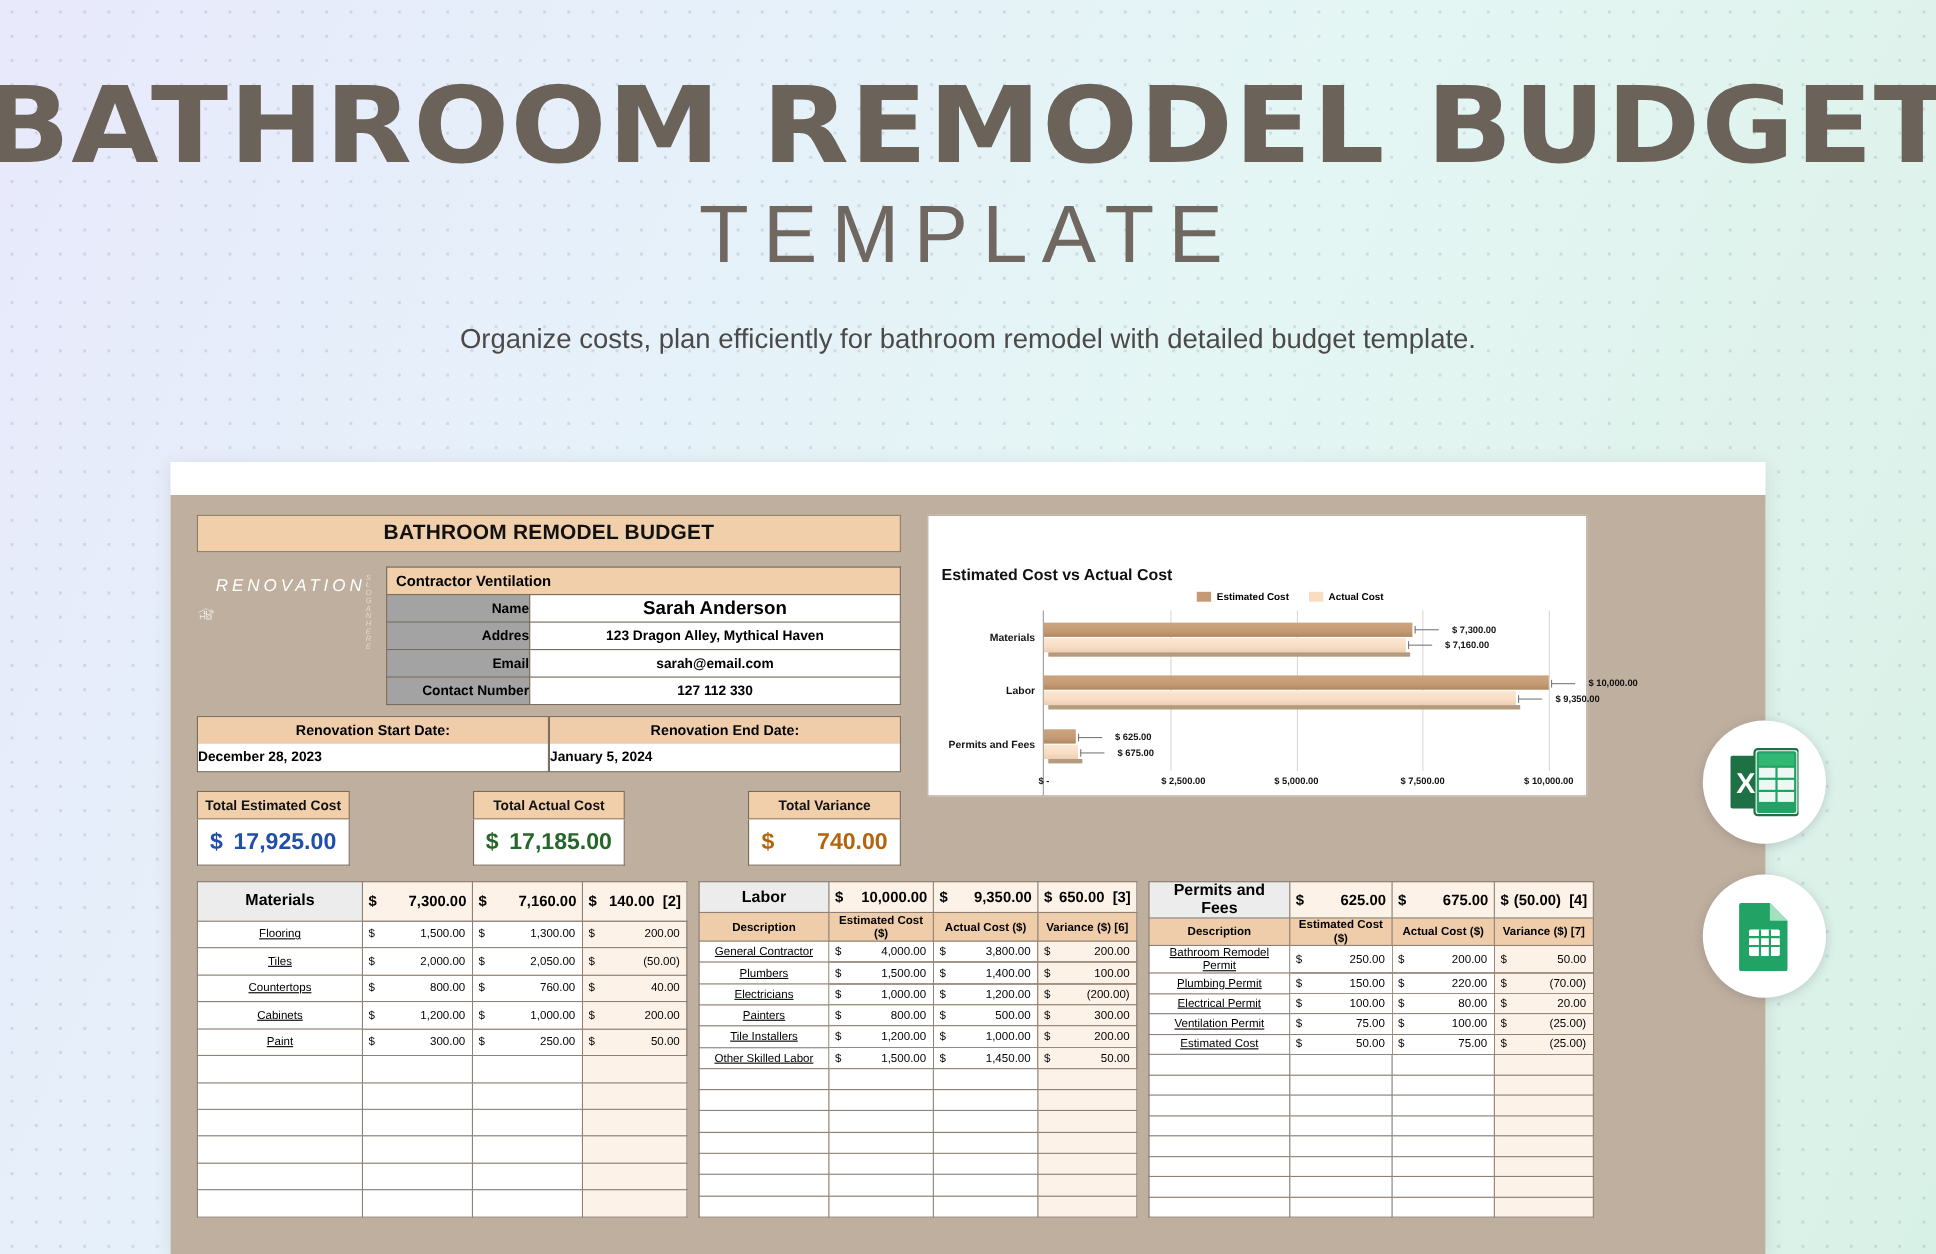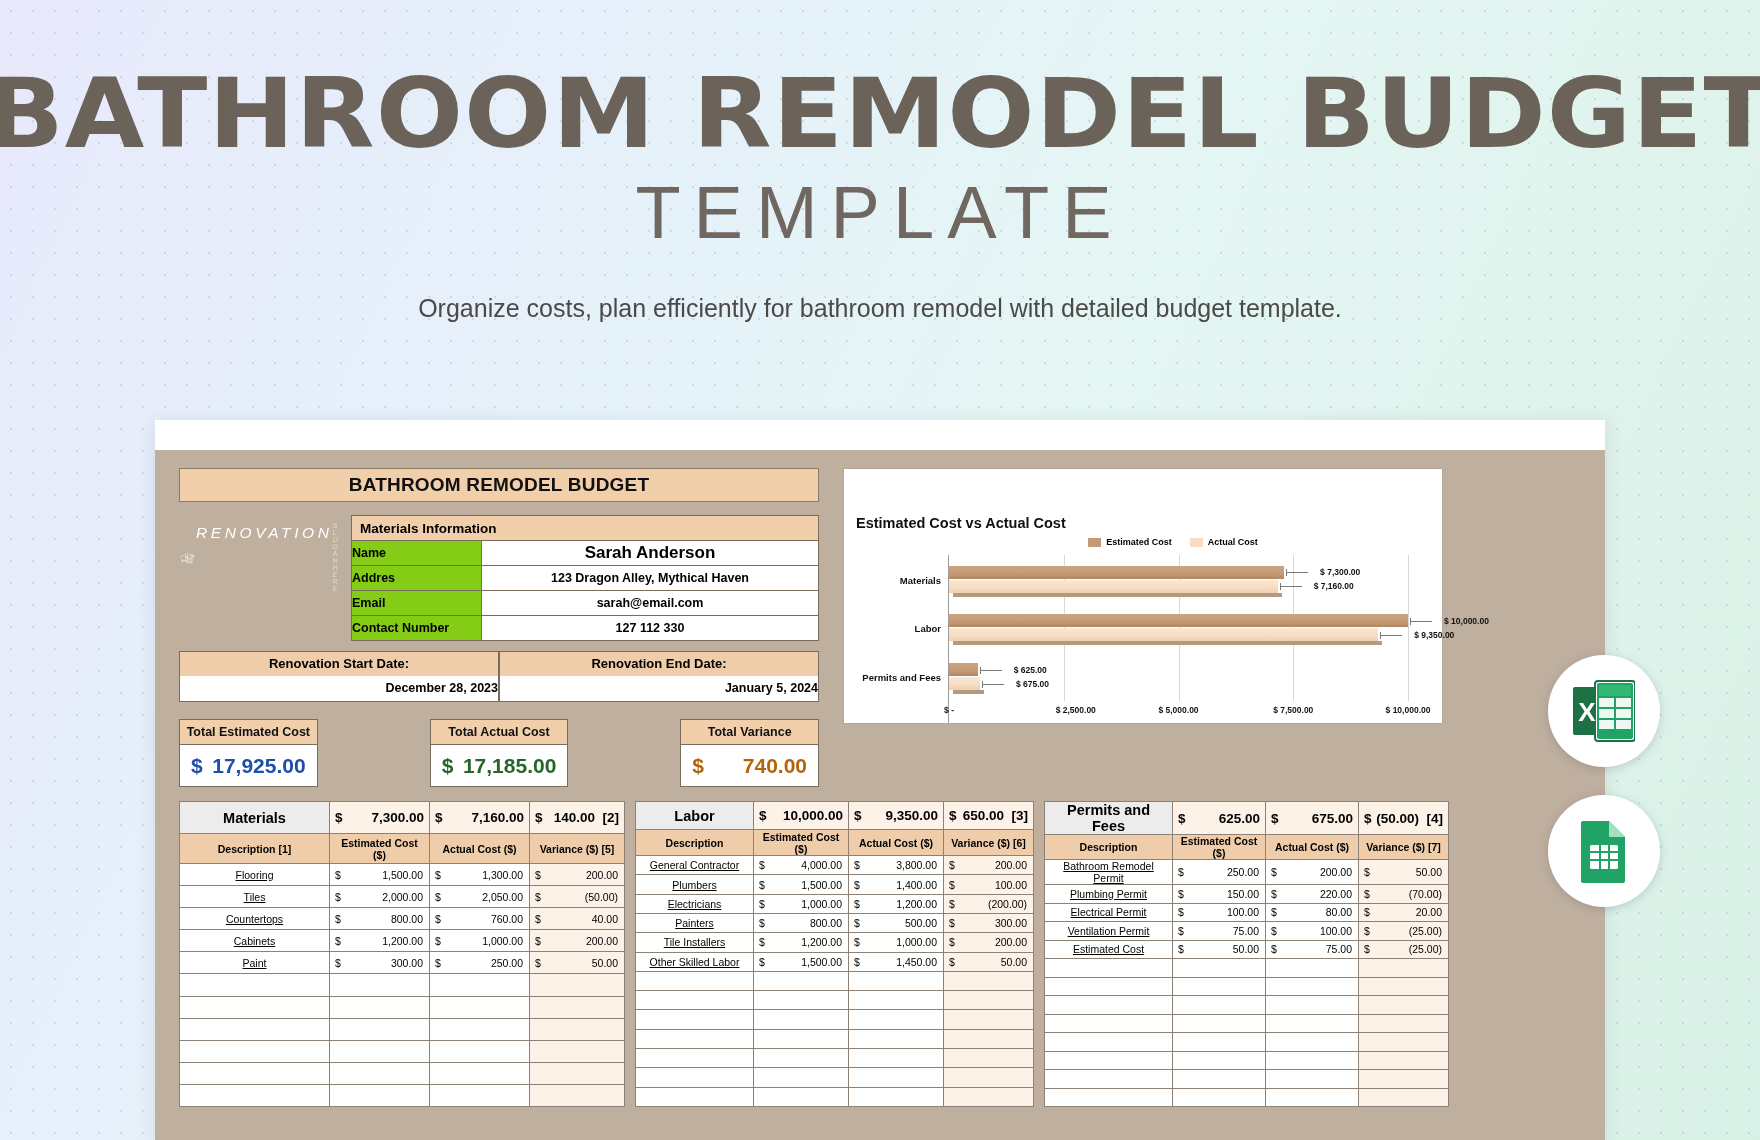--- a/index.html
+++ b/index.html
@@ -70,27 +70,27 @@
   .info-row { display: flex; margin-top: 13px; }
   .logo-box {
     width: 172px; display: flex; flex-direction: row;
     justify-content: center; padding-top: 4px; font-style: italic;
   }
   .logo-word { color: #fff; font-size: 15.5px; letter-spacing: 3.6px; margin-top: 5px; font-weight: 400;}
   .logo-slog { color: #e4d9cd; font-size: 7px; letter-spacing: 3.4px; margin-top: 3px;}
   .ctab { flex: 1; border-collapse: collapse; font-size: 12.5px; }
   .ctab td { border: 1px solid #7a6c5c; height: 25px; }
   .ctab .hdr { background: #f2cfab; font-weight: 700; padding-left: 8px; font-size: 13.5px; }
-  .ctab .lbl { background: #84cc16; font-weight: 700; text-align: left; width: 130px; margin-left: 32px; }
+  .ctab .lbl { background: #a3a3a3; font-weight: 700; text-align: right; width: 130px; margin-left: 32px; }
   .ctab .val { background: #fff; font-weight: 700; text-align: center; }
   .ctab .val.big { font-size: 17px; }
   .dates { display: flex; margin-top: 10px; }
   .dates .cell { flex: 1; border: 1px solid #7a6c5c; }
   .dates .dh { background: #f0cdaa; font-weight: 700; font-size: 13px; text-align: center; height: 24px; line-height: 24px; }
-  .dates .dv { background: #fff; font-weight: 700; font-size: 12.5px; text-align: right; height: 25px; line-height: 25px; }
+  .dates .dv { background: #fff; font-weight: 700; font-size: 12.5px; text-align: left; height: 25px; line-height: 25px; }
   .totals { display: flex; margin-top: 17px; gap: 0; }
   .tot { width: 164px; }
   .tot + .tot { margin-left: 112px; }
   .tot-h {
     background: #f2cfab; border: 1px solid #7a6c5c;
     height: 26px; display: flex; align-items: center; justify-content: center;
     font-weight: 700; font-size: 12.5px; color: #111;
   }
   .tot-v {
     background: #fff; border: 1px solid #7a6c5c; border-top: none;
@@ -192,21 +192,21 @@
               <rect x="70" y="52" width="15" height="15"></rect>
             </g>
           </svg>
           <div class="logo-word">RENOVATION</div>
           <div class="logo-slog">S L O G A N   H E R E</div>
         </div>
 
         <table class="ctab">
           <tbody>
                 <tr>
-                  <td class="hdr" colspan="2">Materials Information</td>
+                  <td class="hdr" colspan="2">Contractor Ventilation</td>
                 </tr>
           <tr>
             <td class="lbl">Name</td>
             <td class="val big">Sarah Anderson</td>
           </tr>
           <tr>
             <td class="lbl">Addres</td>
             <td class="val">123 Dragon Alley, Mythical Haven</td>
           </tr>
           <tr>
@@ -332,26 +332,20 @@
                   <span>7,160.00</span>
                 </span>
               </td>
               <td style="width:95px">
                 <span class="money">
                   <span class="d">$</span>
                   <span>140.00&nbsp;&nbsp;[2]</span>
                 </span>
               </td>
             </tr>
-            <tr class="colh">
-              <td>Description [1]</td>
-              <td>Estimated Cost ($)</td>
-              <td>Actual Cost ($)</td>
-              <td>Variance ($) [5]</td>
-            </tr>
             <tr>
               <td class="desc">Flooring</td>
               <td class="num"><span class="dol">$</span>1,500.00</td>
               <td class="num"><span class="dol">$</span>1,300.00</td>
               <td class="num var"><span class="dol">$</span>200.00</td>
             </tr>
             <tr>
               <td class="desc">Tiles</td>
               <td class="num"><span class="dol">$</span>2,000.00</td>
               <td class="num"><span class="dol">$</span>2,050.00</td>

